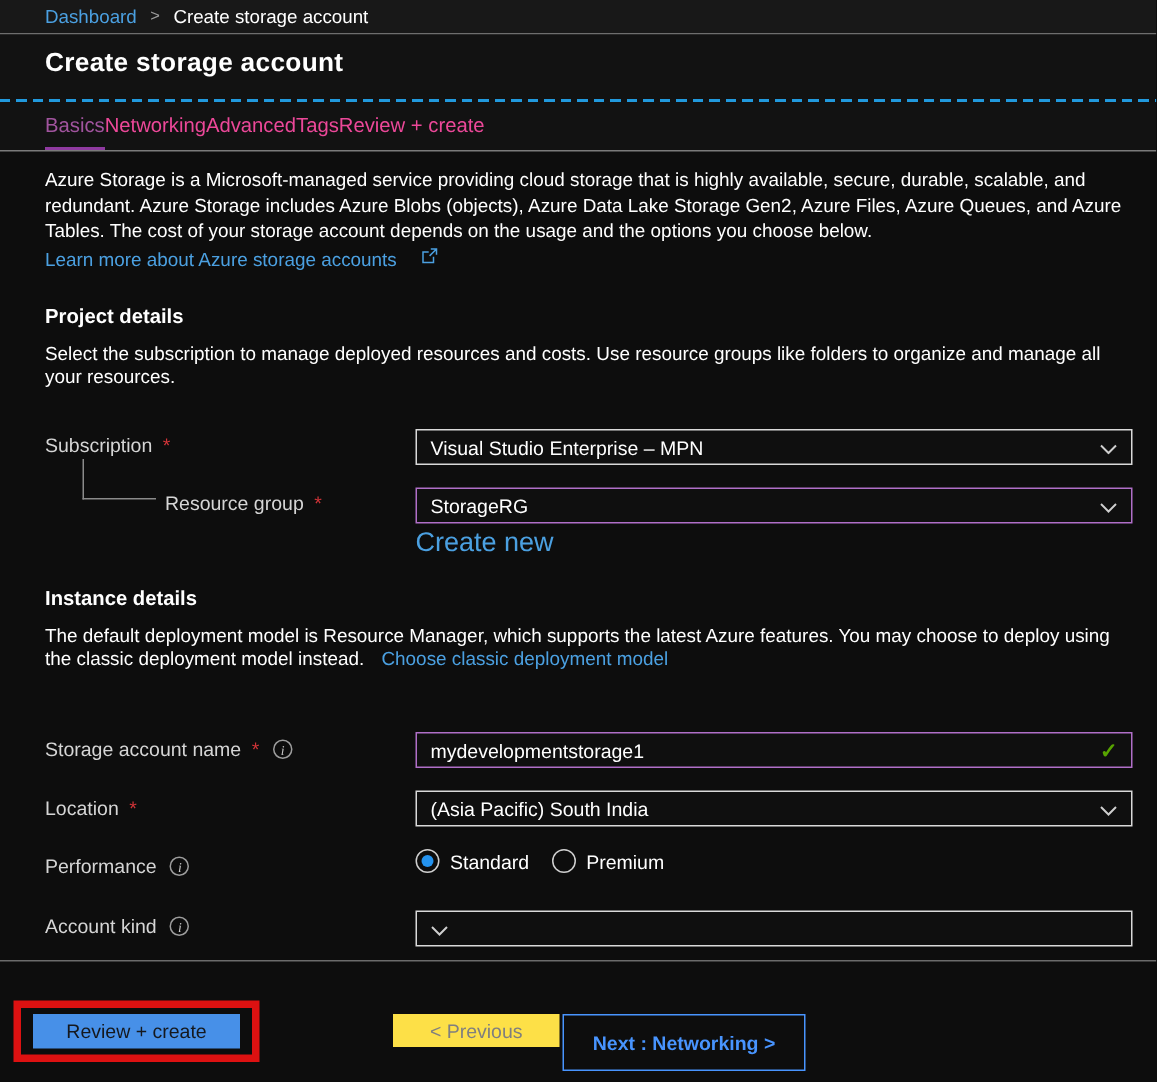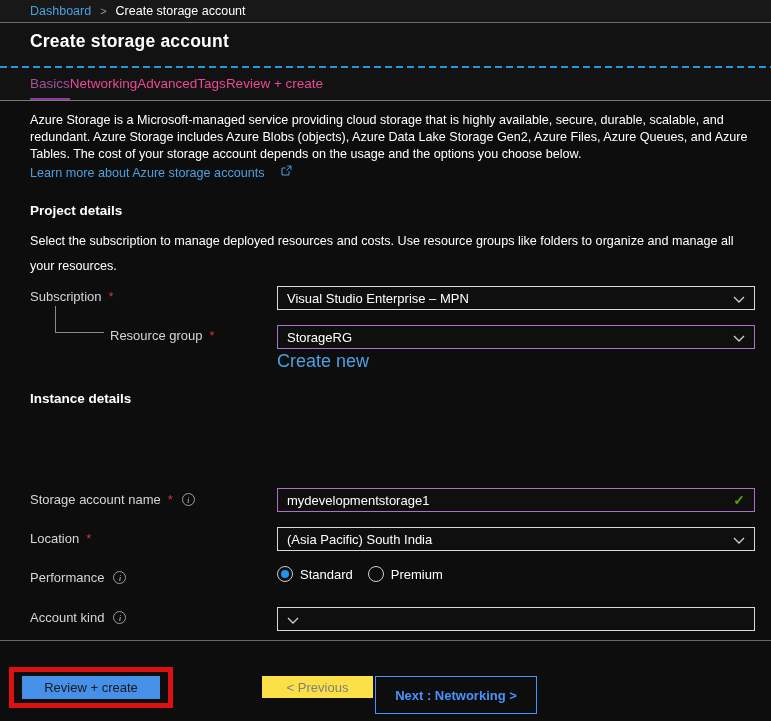--- a/index.html
+++ b/index.html
@@ -41,21 +41,21 @@
   }
   .tab { color: #ec4899; padding-bottom: 7px; border-bottom: 2px solid transparent; }
   .tab.active { color: #a1549e; border-bottom-color: #8f3aa0; }
 
   
   .intro { position: absolute; top: 112px; left: 30px; width: 727px;
            font-size: 12.6px; line-height: 17px; }
   .intro-link-row { margin-top: 2px; display: flex; align-items: flex-start; gap: 16px; }
   .section-heading { position: absolute; left: 30px; font-size: 13.5px; font-weight: bold; }
   .section-desc { position: absolute; left: 30px; width: 727px;
-                  font-size: 12.6px; line-height: 25px; }
+                  font-size: 12.6px; line-height: 15px; }
 
   
   .field-label {
     position: absolute; font-size: 13px; color: #d5d5d5;
     display: flex; align-items: center; gap: 5px;
   }
   .req { color: #d13438; margin-left: 2px; }
   .info-icon {
     display: inline-flex; align-items: center; justify-content: center;
     width: 13px; height: 13px; border: 1px solid #9d9d9d; border-radius: 50%;
@@ -171,20 +171,24 @@
     <span>StorageRG</span>
     <span>
       <svg width="12" height="7" viewBox="0 0 12 7">
           <path d="M1 1l5 5 5-5" fill="none" stroke="#cfcfcf" stroke-width="1.3"></path>
         </svg>
     </span>
   </div>
   <a class="link create-new">Create new</a>
 
   <div class="section-heading" style="top:391px">Instance details</div>
+  <div class="section-desc" style="top:417px">
+    <span>The default deployment model is Resource Manager, which supports the latest Azure features. You may choose to deploy using the classic deployment model instead.</span>
+    <a class="link" style="margin-left:8px">Choose classic deployment model</a>
+  </div>
 
   <div class="field-label" style="left:30px; top:492px">
     <span>Storage account name</span>
     <span class="req">*</span>
     <span class="info-icon">i</span>
   </div>
   <div class="text-input focus-purple" style="top:488px">
     <span>mydevelopmentstorage1</span>
     <span class="check">✓</span>
   </div>

